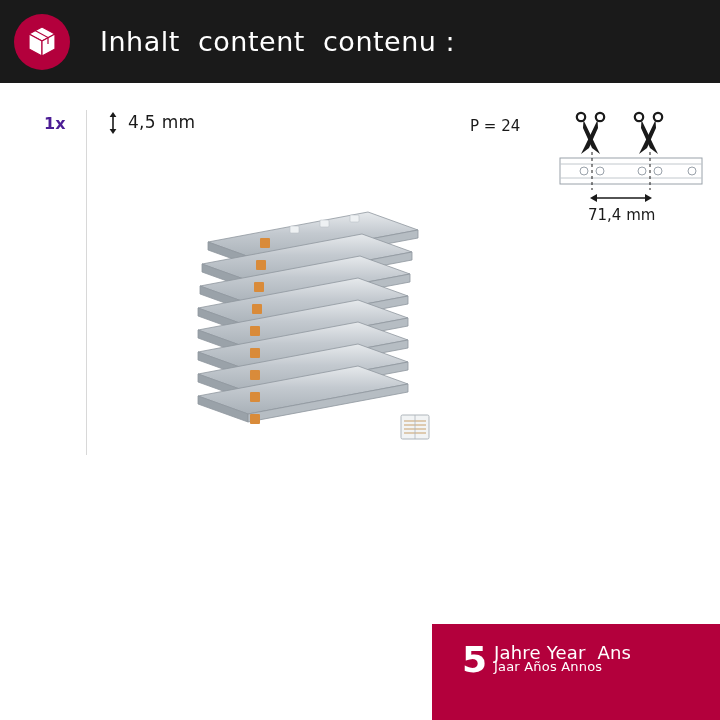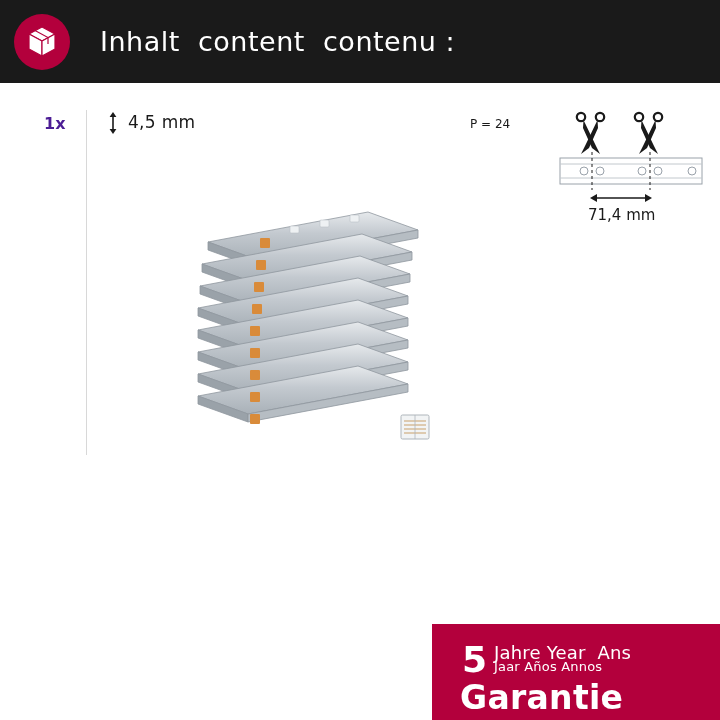--- a/index.html
+++ b/index.html
@@ -89,21 +89,21 @@
     font-size: 17px;
     color: #1a1a1a;
     letter-spacing: 0.3px;
     white-space: pre;
   }
 
   
   .p-label {
     position: absolute;
     left: 470px; top: 117px;
-    font-size: 12px;
+    font-size: 15px;
     color: #1a1a1a;
     white-space: pre;
   }
 
   
   .cut-diagram {
     position: absolute;
     left: 556px;
     top: 108px;
     width: 150px;
@@ -346,16 +346,15 @@
         <line x1="6" y1="23" x2="28" y2="23"></line>
       </g>
       <line x1="17" y1="5" x2="17" y2="29" stroke="#aeb5bb" stroke-width="0.8"></line>
     </svg>
   </div>
 
   <div class="guarantee">
     <div class="g-five">5</div>
     <div class="g-line1">Jahre Year  Ans</div>
     <div class="g-line2">Jaar Años Annos</div>
-    <div class="g-word">Garantie</div>
   </div>
 
 </div>
 
 </body></html>

